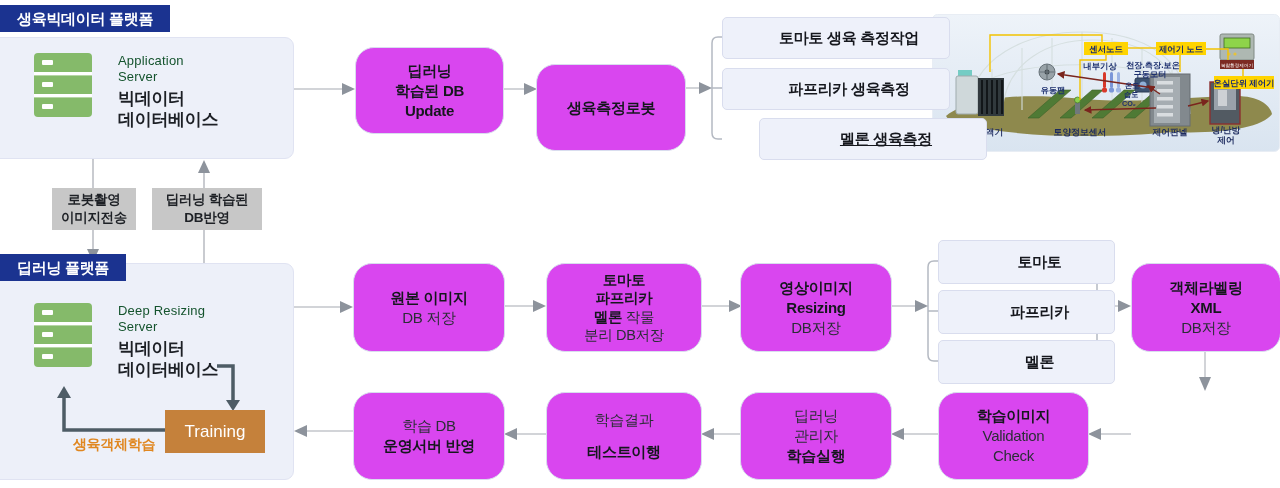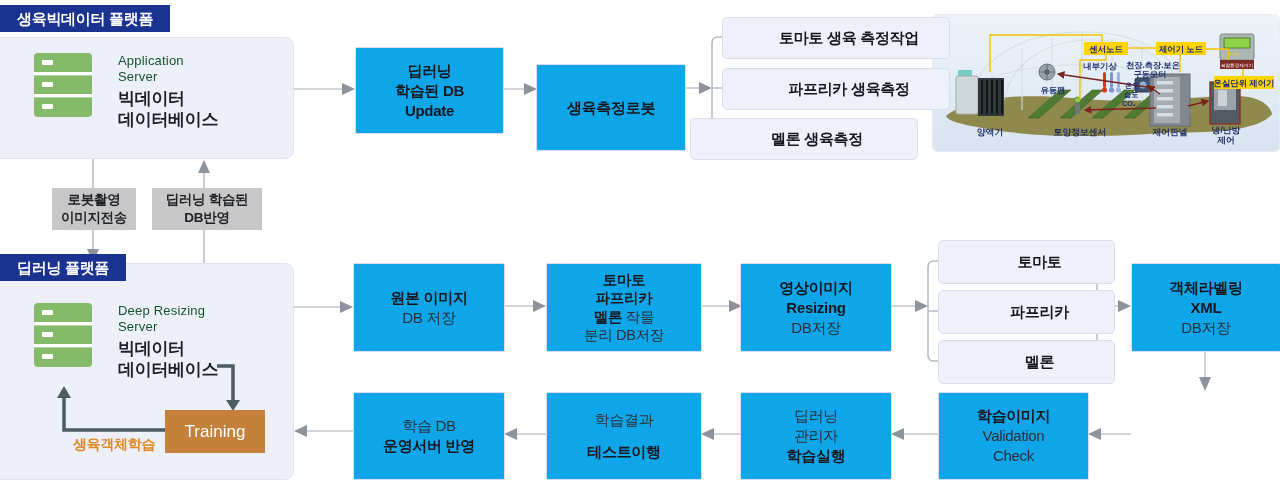--- a/index.html
+++ b/index.html
@@ -5,21 +5,21 @@
   html,body{margin:0;padding:0;background:#ffffff;}
   .canvas{position:relative;width:1280px;height:488px;background:#ffffff;overflow:hidden;
           font-family:"Liberation Sans",sans-serif;}
   svg.overlay{position:absolute;left:0;top:0;width:1280px;height:488px;pointer-events:none;}
   .z1{z-index:1}.z3{z-index:3}
 
   .pbox{position:absolute;background:#edf0f9;border:1px solid #e0e3f2;border-radius:9px;z-index:2;}
   .phdr{position:absolute;background:#1b3390;color:#ffffff;font-weight:700;font-size:15px;
         line-height:27px;padding:0 17px;z-index:5;letter-spacing:-0.3px;}
 
-  .fbox{position:absolute;background:#0ea5e9;border:1px solid #d9ddee;border-radius:2px;z-index:3;
+  .fbox{position:absolute;background:#d946ef;border:1px solid #d9ddee;border-radius:19px;z-index:3;
         display:flex;flex-direction:column;align-items:center;justify-content:center;
         text-align:center;font-size:15px;line-height:20px;color:#2b2e36;letter-spacing:-0.3px;}
   .fbox .b{font-weight:700;color:#15171d;}
   .fbox.small{font-size:14.5px;line-height:18.5px;}
   .tribox{position:absolute;background:#eef1fa;border:1px solid #d9ddee;border-radius:5px;z-index:3;
         display:flex;align-items:center;justify-content:center;font-size:15px;font-weight:700;
         color:#15171d;letter-spacing:-0.3px;padding-left:26px;}
 
   .gbox{position:absolute;background:#c7c7c7;color:#1e2126;font-weight:700;font-size:13.5px;
         line-height:18px;text-align:center;display:flex;flex-direction:column;justify-content:center;
@@ -163,21 +163,21 @@
   <div class="fbox" style="left:355px;top:47px;width:147px;height:85px;">
       <div><span class="b">딥러닝</span></div>
       <div><span class="b">학습된 DB</span></div>
       <div><span class="b">Update</span></div>
     </div>
   <div class="fbox" style="left:536px;top:64px;width:148px;height:85px;">
       <div><span class="b">생육측정로봇</span></div>
     </div>
   <div class="tribox" style="left:722px;top:17px;width:200px;height:40px;">토마토 생육 측정작업</div>
   <div class="tribox" style="left:722px;top:68px;width:200px;height:40px;">파프리카 생육측정</div>
-  <div class="tribox" style="left:690px;top:118px;width:200px;height:40px;">멜론 생육측정</div>
+  <div class="tribox" style="left:759px;top:118px;width:200px;height:40px;text-decoration:underline;">멜론 생육측정</div>
 
   <div class="fbox" style="left:353px;top:263px;width:150px;height:87px;">
       <div><span class="b">원본 이미지</span></div>
       <div><span>DB 저장</span></div>
     </div>
   <div class="fbox small" style="left:546px;top:263px;width:154px;height:87px;">
       <div><span class="b">토마토</span></div>
       <div><span class="b">파프리카</span></div>
       <div><span class="b">멜론 </span><span>작물</span></div>
       <div><span>분리 DB저장</span></div>

